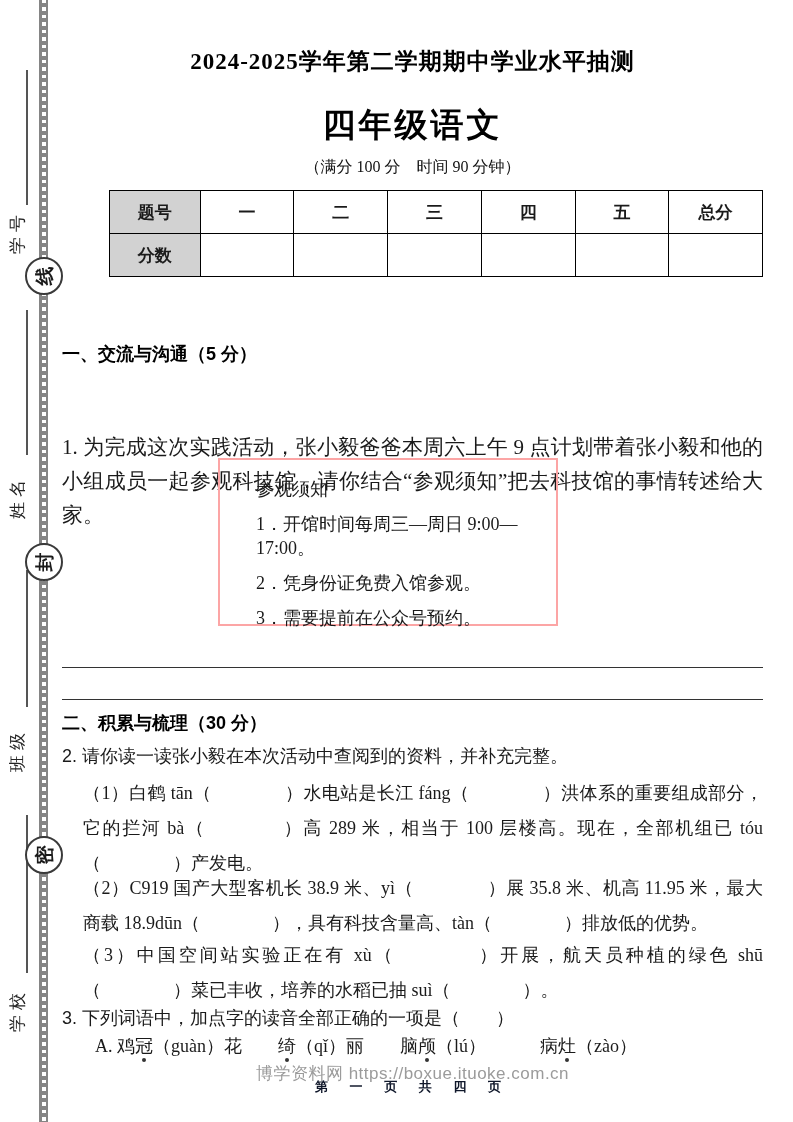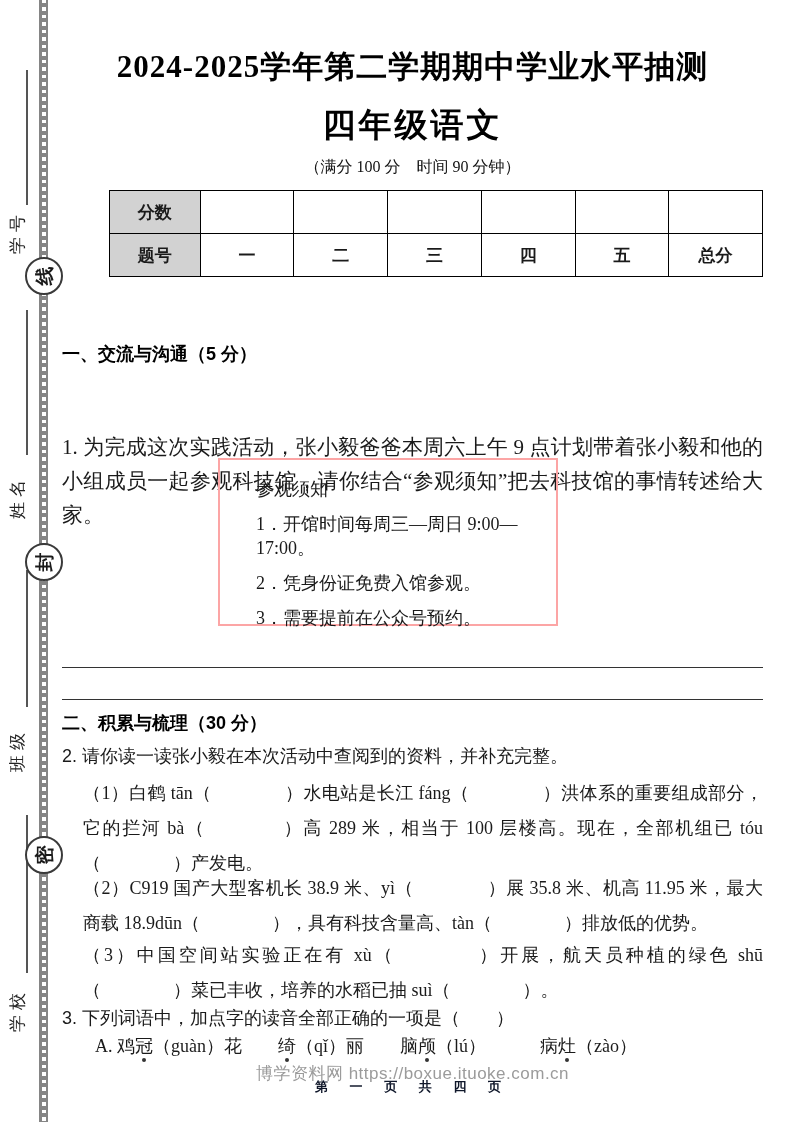--- a/index.html
+++ b/index.html
@@ -25,21 +25,21 @@
     transform:rotate(-90deg);font-size:17px;letter-spacing:5px;color:#222;
     font-family:"Liberation Serif",serif;
   }
   .seal-fill-line{position:absolute;left:26px;width:1.5px;background:#555;}
   
   .main{position:absolute;left:62px;top:0;width:701px;height:1122px;}
   .blk{position:absolute;left:0;width:100%;}
   .title{
     text-align:center;font-family:"Liberation Serif",serif;font-weight:900;color:#000;
   }
-  .title1{top:46px;font-size:31px;letter-spacing:1px;}
+  .title1{top:46px;font-size:23px;letter-spacing:1px;}
   .title2{top:103px;font-size:33px;letter-spacing:3px;}
   .subtitle{top:157px;text-align:center;font-size:16px;color:#111;}
   
   table.score{
     position:absolute;top:190px;left:47px;border-collapse:collapse;table-layout:fixed;
     font-size:17px;
   }
   table.score td{
     border:1.6px solid #000;height:40px;text-align:center;vertical-align:middle;
     font-weight:bold;font-family:"Liberation Sans",sans-serif;
@@ -114,36 +114,36 @@
 
 <div class="main">
 
   <div class="blk title title1">2024-2025学年第二学期期中学业水平抽测</div>
   <div class="blk title title2">四年级语文</div>
   <div class="blk subtitle">（满分 100 分　时间 90 分钟）</div>
 
   <table class="score">
     <tbody>
         <tr>
+      <td class="lbl">题号</td>
+      <td class="c">一</td>
+      <td class="c">二</td>
+      <td class="c">三</td>
+      <td class="c">四</td>
+      <td class="c">五</td>
+      <td class="c">总分</td>
+    </tr>
+    <tr>
       <td class="lbl">分数</td>
       <td class="c"></td>
       <td class="c"></td>
       <td class="c"></td>
       <td class="c"></td>
       <td class="c"></td>
       <td class="c"></td>
-    </tr>
-    <tr>
-      <td class="lbl">题号</td>
-      <td class="c">一</td>
-      <td class="c">二</td>
-      <td class="c">三</td>
-      <td class="c">四</td>
-      <td class="c">五</td>
-      <td class="c">总分</td>
     </tr>
   </tbody>
     </table>
 
 
   <div class="blk sec-head sec1-head">一、交流与沟通（5 分）</div>
   <div class="blk q1">1. 为完成这次实践活动，张小毅爸爸本周六上午 9 点计划带着张小毅和他的小组成员一起参观科技馆，请你结合“参观须知”把去科技馆的事情转述给大家。</div>
 
   <div class="notice-box">
     <div class="nt">参观须知</div>

